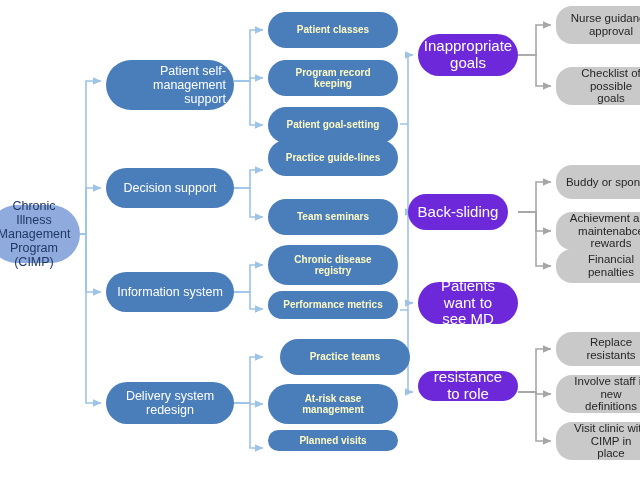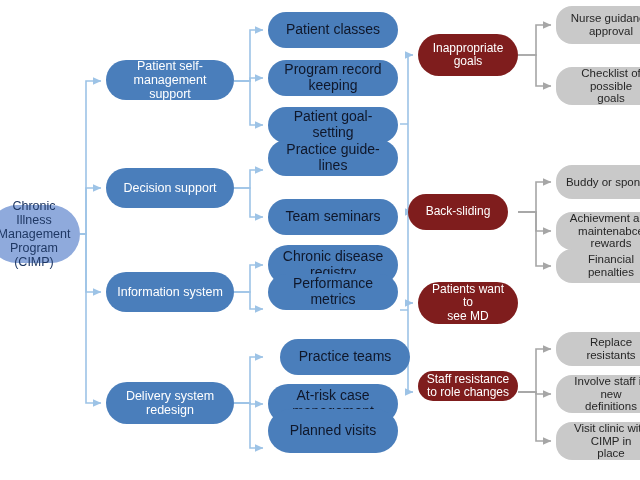--- a/index.html
+++ b/index.html
@@ -45,27 +45,28 @@
     color: #1F3864;
     font-size: 12.5px;
   }
   .node.lvl2 {
     background: #4A7EBB;
     color: #FFFFFF;
     font-size: 12.5px;
   }
   .node.lvl3 {
     background: #4A7EBB;
-    color: #0f172a;
-    font-size: 14px;
+    color: #fef9c3;
+    font-size: 10px;
+    font-weight: bold;
   }
   .node.barrier {
-    background: #7f1d1d;
+    background: #6d28d9;
     color: #FFFFFF;
-    font-size: 12px;
+    font-size: 15px;
   }
   .node.solution {
     background: #C9C9C9;
     color: #262626;
     font-size: 11.5px;
     border-radius: 16px;
     justify-content: center;
   }
 </style>
 </head>
@@ -115,40 +116,40 @@
         <path d="M518,212 L536,212 L536,266 L551,266" marker-end="url(#arrow-grey)"></path>
         <path d="M518,392 L536,392 L536,349 L551,349" marker-end="url(#arrow-grey)"></path>
         <path d="M518,392 L536,392 L536,394 L551,394" marker-end="url(#arrow-grey)"></path>
         <path d="M518,392 L536,392 L536,441 L551,441" marker-end="url(#arrow-grey)"></path>
       </g>
   </svg>
 
   <div class="node root" style="left: -12px; top: 205px; width: 92px; height: 58px;">Chronic Illness Management Program (CIMP)</div>
 
   <div id="branch-layer">
-      <div class="node lvl2" style="left: 106px; top: 60px; width: 128px; height: 40px;">Patient self-
+      <div class="node lvl2" style="left: 106px; top: 60px; width: 128px; height: 50px; text-align: right;">Patient self-
 management support</div>
       <div class="node lvl2" style="left: 106px; top: 168px; width: 128px; height: 40px;">Decision support</div>
       <div class="node lvl2" style="left: 106px; top: 272px; width: 128px; height: 40px;">Information system</div>
       <div class="node lvl2" style="left: 106px; top: 382px; width: 128px; height: 42px;">Delivery system
 redesign</div>
     </div>
   <div id="component-layer">
       <div class="node lvl3" style="left: 268px; top: 12px; width: 130px; height: 36px;">Patient classes</div>
       <div class="node lvl3" style="left: 268px; top: 60px; width: 130px; height: 36px;">Program record keeping</div>
       <div class="node lvl3" style="left: 268px; top: 107px; width: 130px; height: 36px;">Patient goal-setting</div>
       <div class="node lvl3" style="left: 268px; top: 140px; width: 130px; height: 36px;">Practice guide-lines</div>
       <div class="node lvl3" style="left: 268px; top: 199px; width: 130px; height: 36px; text-align: right;">Team seminars</div>
       <div class="node lvl3" style="left: 268px; top: 245px; width: 130px; height: 40px; text-align: center;">Chronic disease
 registry</div>
-      <div class="node lvl3" style="left: 268px; top: 274px; width: 130px; height: 36px;">Performance metrics</div>
+      <div class="node lvl3" style="left: 268px; top: 291px; width: 130px; height: 28px;">Performance metrics</div>
       <div class="node lvl3" style="left: 280px; top: 339px; width: 130px; height: 36px;">Practice teams</div>
       <div class="node lvl3" style="left: 268px; top: 384px; width: 130px; height: 40px;">At-risk case
 management</div>
-      <div class="node lvl3" style="left: 268px; top: 409px; width: 130px; height: 44px;">Planned visits</div>
+      <div class="node lvl3" style="left: 268px; top: 430px; width: 130px; height: 21px;">Planned visits</div>
     </div>
   <div id="barrier-layer">
       <div class="node barrier" style="left: 418px; top: 34px; width: 100px; height: 42px;">Inappropriate
 goals</div>
       <div class="node barrier" style="left: 408px; top: 194px; width: 100px; height: 36px;">Back-sliding</div>
       <div class="node barrier" style="left: 418px; top: 282px; width: 100px; height: 42px;">Patients want to
 see MD</div>
       <div class="node barrier" style="left: 418px; top: 371px; width: 100px; height: 30px;">Staff resistance
 to role changes</div>
     </div>

